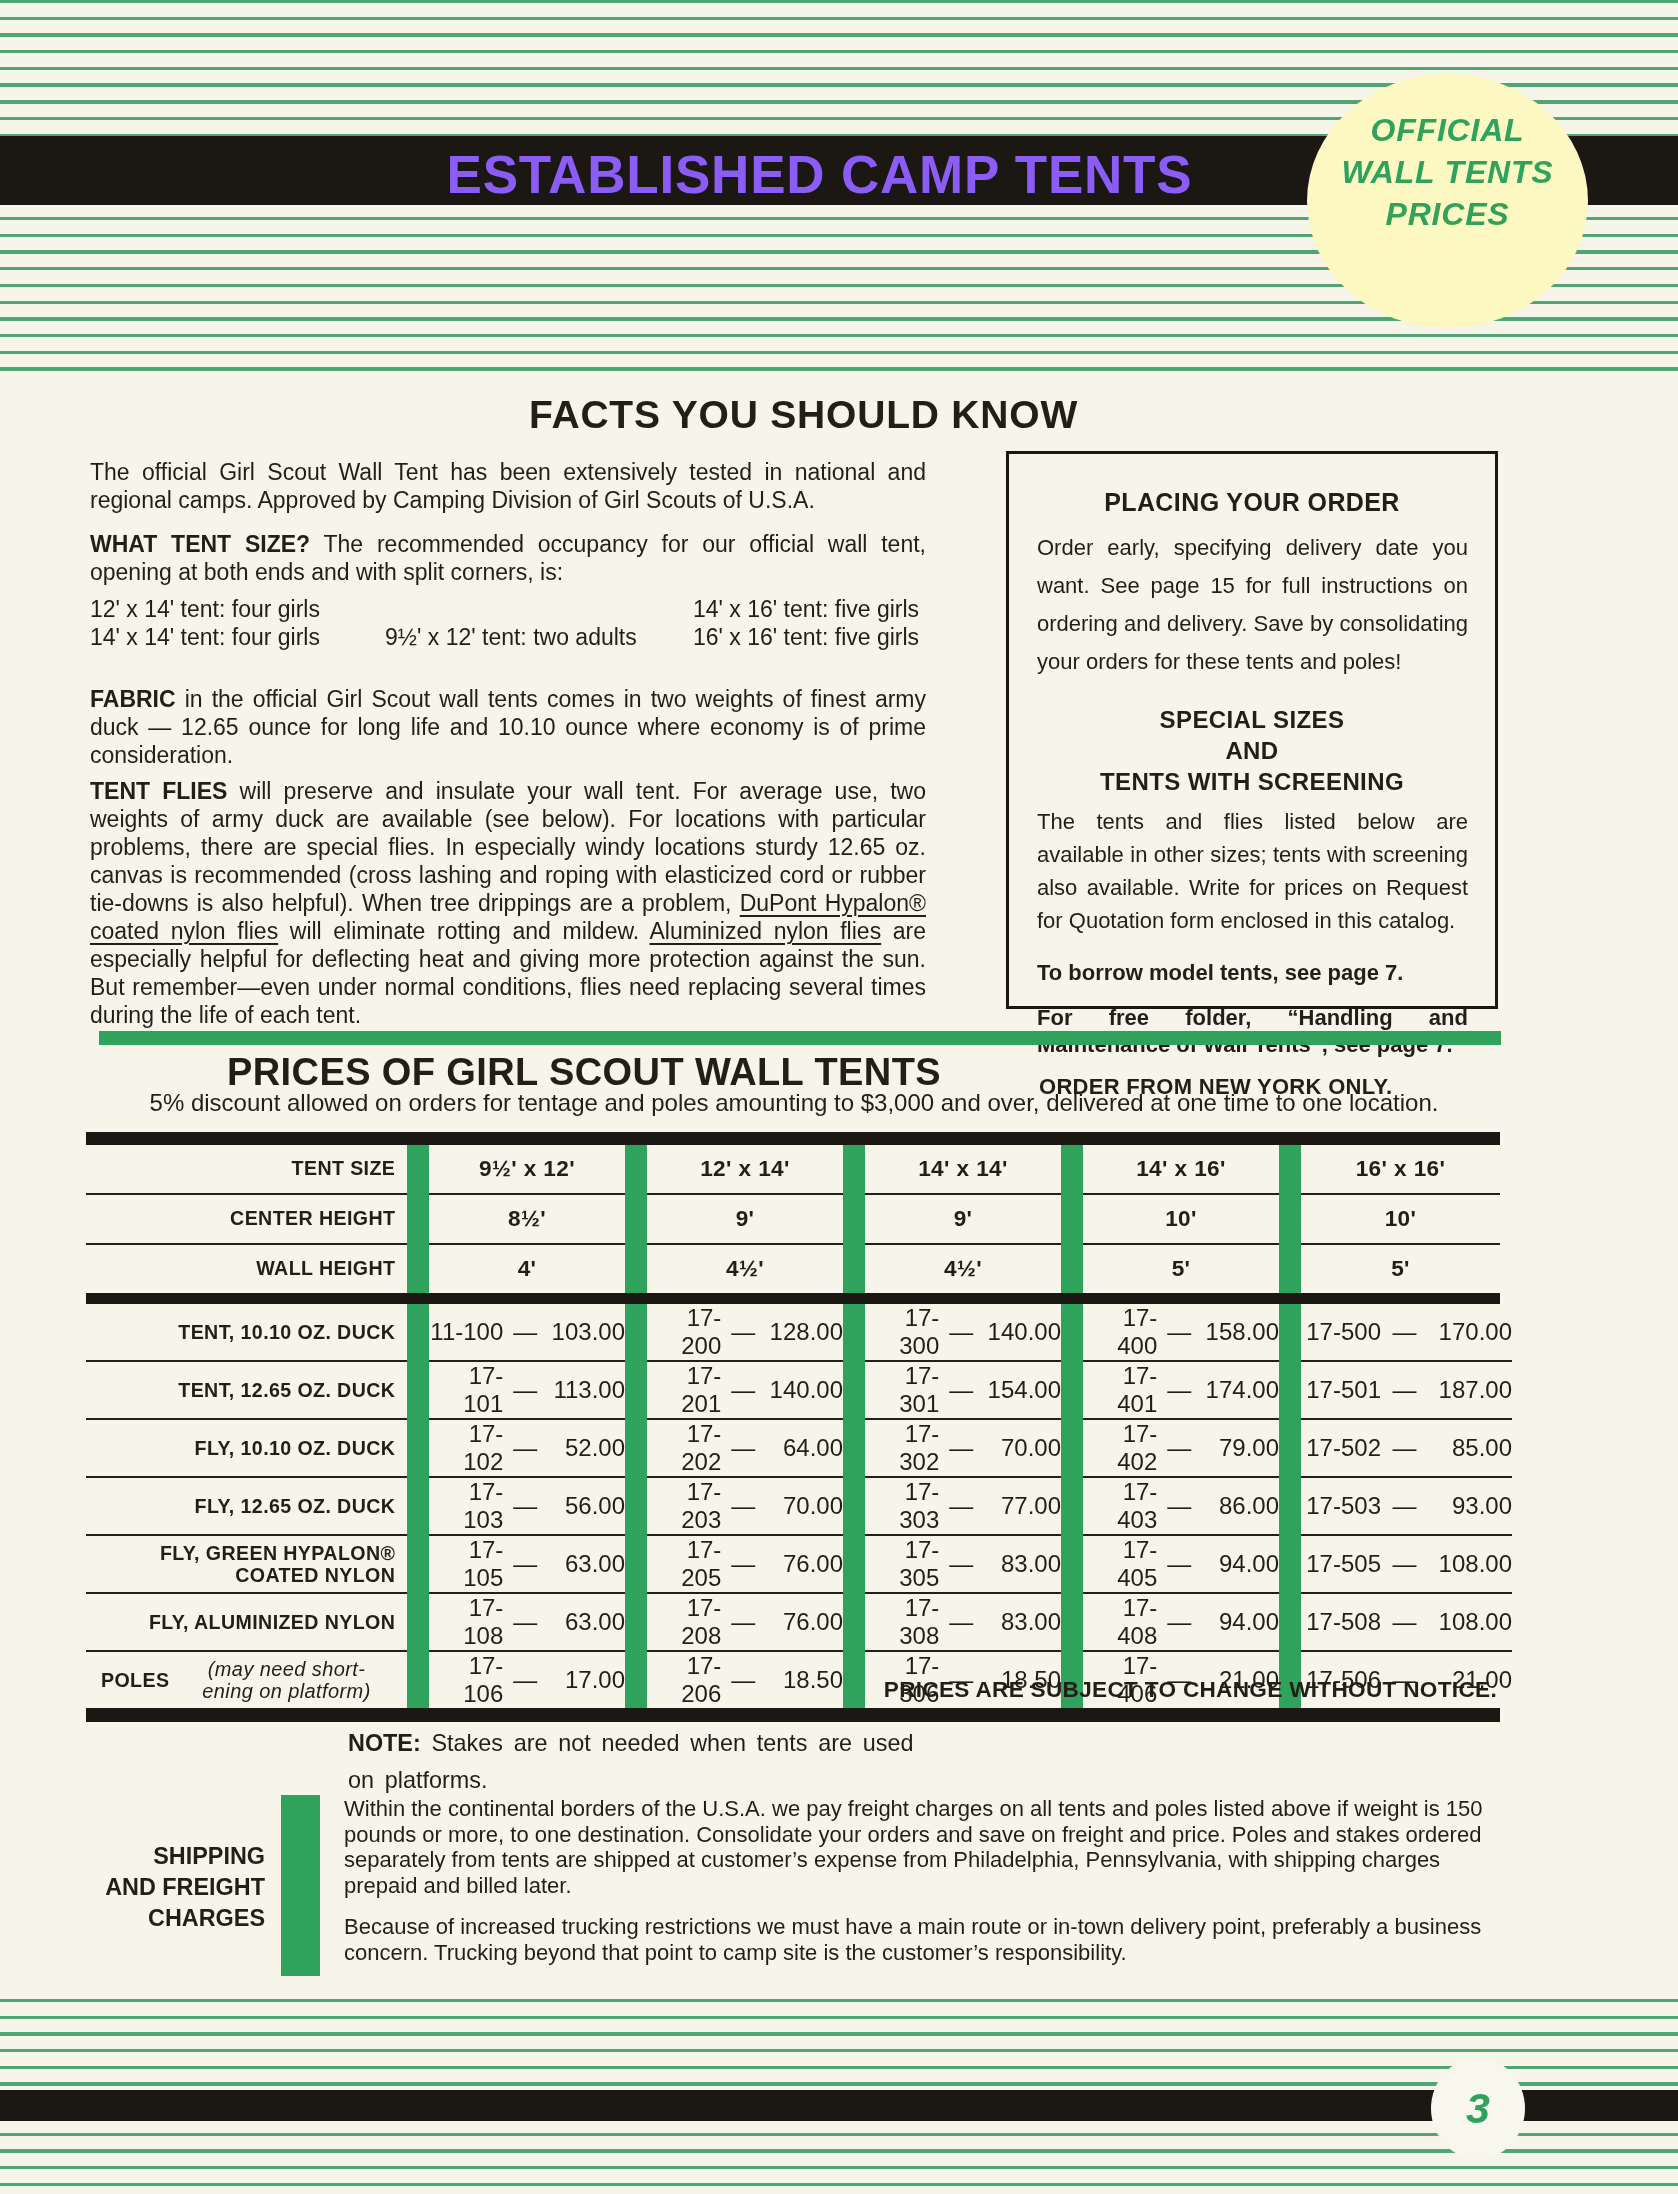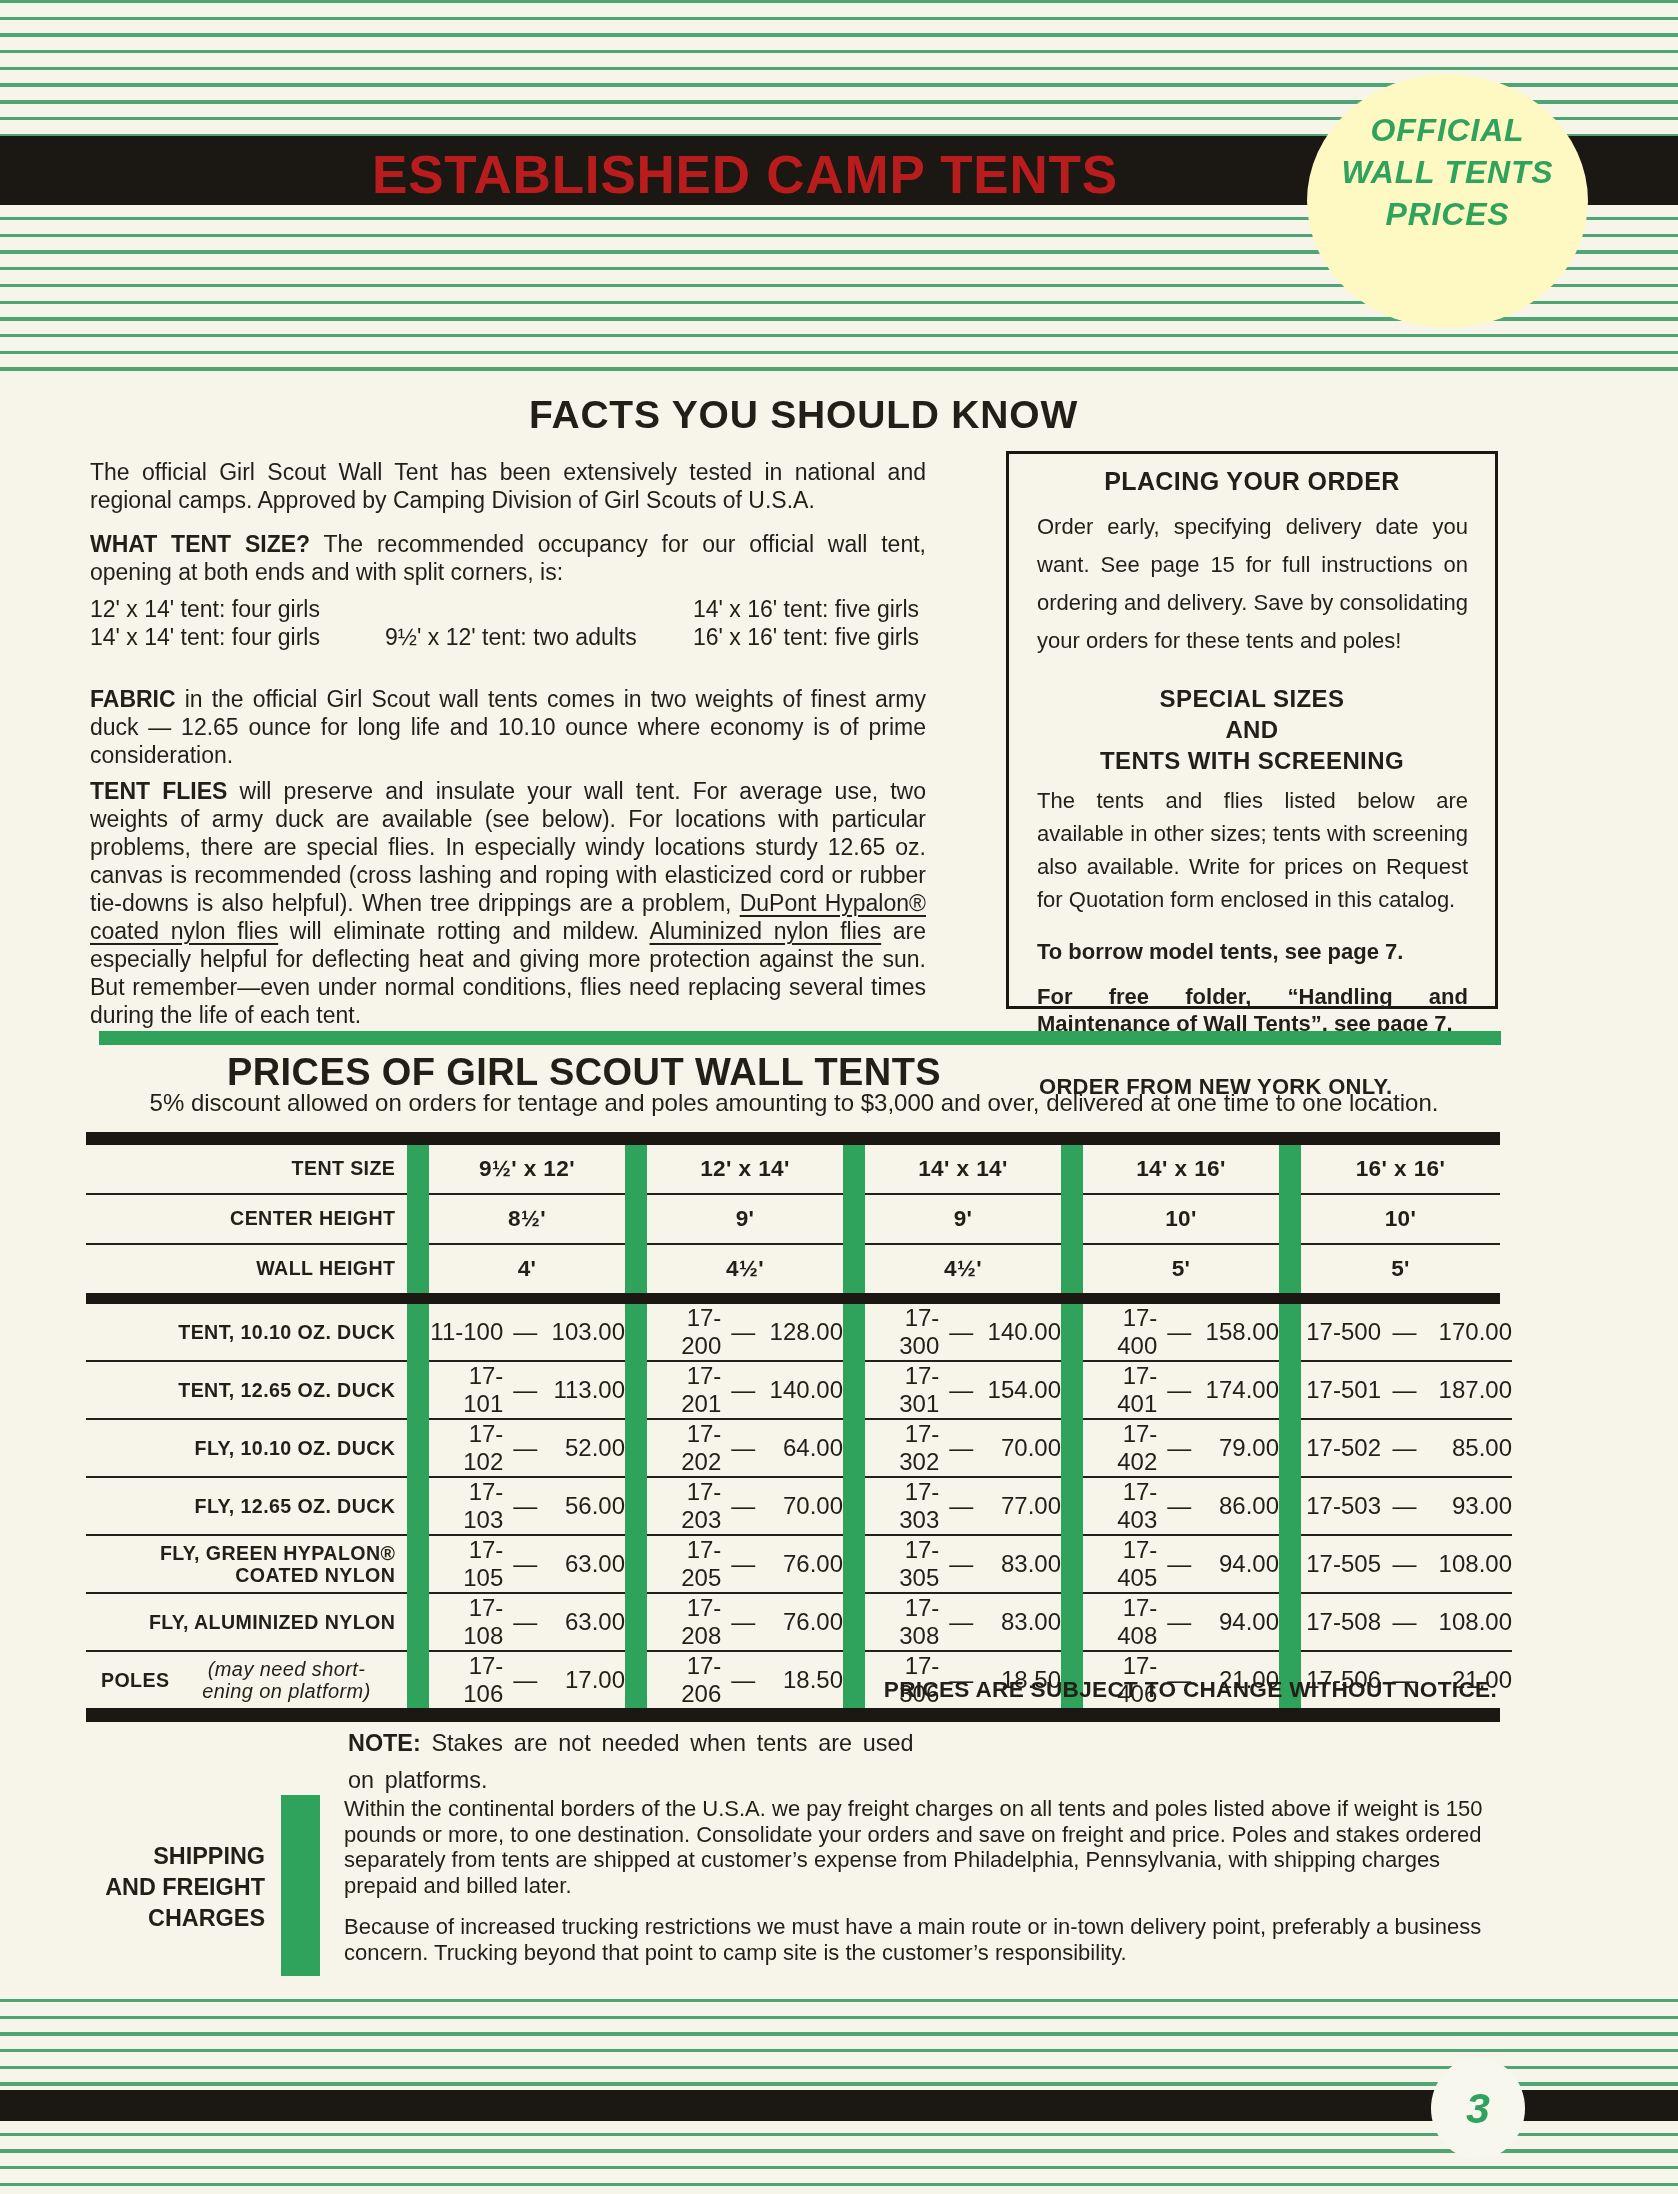--- a/index.html
+++ b/index.html
@@ -12,22 +12,22 @@
   }
   .abs{position:absolute;}
   
   .stripes{left:0; width:1678px;
     background:repeating-linear-gradient(to bottom, var(--stripe) 0 3.3px, rgba(0,0,0,0) 3.3px 16.7px);}
   #top-stripes{top:0; height:374px;}
   #footer-stripes{top:1999px; height:195px;}
   .blackbar{left:0; width:1678px; background:var(--ink);}
   #banner-bar{top:136px; height:69px;}
   #footer-bar{top:2090px; height:31px;}
-  #banner-title{top:144px; left:372px; width:911px; text-align:left;
-    font-size:53px; font-weight:bold; color:#b91c1c; letter-spacing:0.8px; white-space:nowrap;}
+  #banner-title{top:144px; left:364px; width:911px; text-align:center;
+    font-size:53px; font-weight:bold; color:#8b5cf6; letter-spacing:0.8px; white-space:nowrap;}
   #badge{top:74px; left:1307px; width:281px; height:254px; border-radius:50%;
     background:#fef9c3; display:flex; flex-direction:column; align-items:center;
     justify-content:flex-start; padding-top:35px; box-sizing:border-box;}
   #badge .bline{font-size:32px; line-height:42px; font-weight:bold; font-style:italic;
     color:var(--green); letter-spacing:0.8px; white-space:nowrap;}
   #page-oval{top:2058px; left:1431px; width:94px; height:101px; border-radius:50%;
     background:#f8f7ee; display:flex; align-items:center; justify-content:center;}
   #page-num{font-size:43px; font-weight:bold; font-style:italic; color:var(--green);}
   
   #facts-heading{top:393px; left:302px; width:1003px; text-align:center;
@@ -36,21 +36,21 @@
   #p-intro{top:458px; left:90px; width:836px;}
   #p-size{top:530px; left:90px; width:836px;}
   #occupancy{top:595px; left:90px; width:844px; display:grid;
     grid-template-columns:295px 308px 1fr; row-gap:0; font-size:23px; line-height:28px;}
   #p-fabric{top:685px; left:90px; width:836px;}
   #p-flies{top:777px; left:90px; width:836px;}
   .u{text-decoration:underline; text-decoration-thickness:1.7px; text-underline-offset:4.2px;}
   
   #order-box{top:451px; left:1006px; width:492px; height:558px; border:3.3px solid var(--ink);
     box-sizing:border-box;}
-  #order-box .btitle{margin-top:13px; text-align:center; font-size:25px; font-weight:bold; letter-spacing:0.4px;}
+  #order-box .btitle{margin-top:34px; text-align:center; font-size:25px; font-weight:bold; letter-spacing:0.4px;}
   #order-box .bpara{margin:11.7px 27px 0 28px; font-size:22px; line-height:38px; text-align:justify;}
   #order-box .bsub{margin-top:23.4px; text-align:center; font-size:24px; font-weight:bold; line-height:31px; letter-spacing:0.4px;}
   #order-box .bpara2{margin:8.4px 27px 0 28px; font-size:22px; line-height:33px; text-align:justify;}
   #order-box .bnote{margin:22px 27px 0 28px; font-size:22px; line-height:27.6px; font-weight:bold; text-align:justify;}
   #order-box .bnote2{margin-top:16.7px;}
   
   #green-divider{top:1031px; left:99px; width:1402px; height:14px; background:var(--green);}
   #prices-title{top:1051px; left:227px; font-size:38px; font-weight:bold; letter-spacing:0.4px; white-space:nowrap;}
   #order-ny{top:1074px; left:1039px; font-size:22px; font-weight:bold; letter-spacing:0.3px; white-space:nowrap;}
   #discount-line{top:1089px; left:100px; width:1388px; text-align:center; font-size:24px; white-space:nowrap;}

